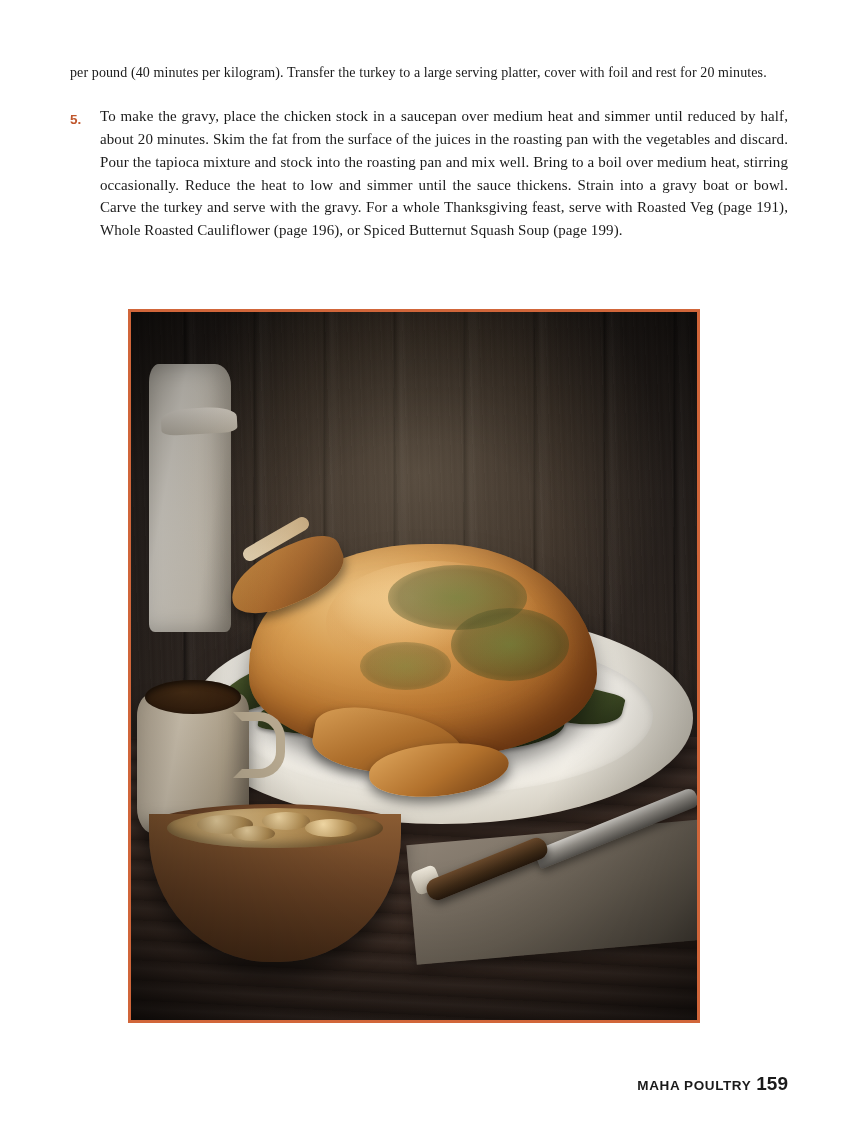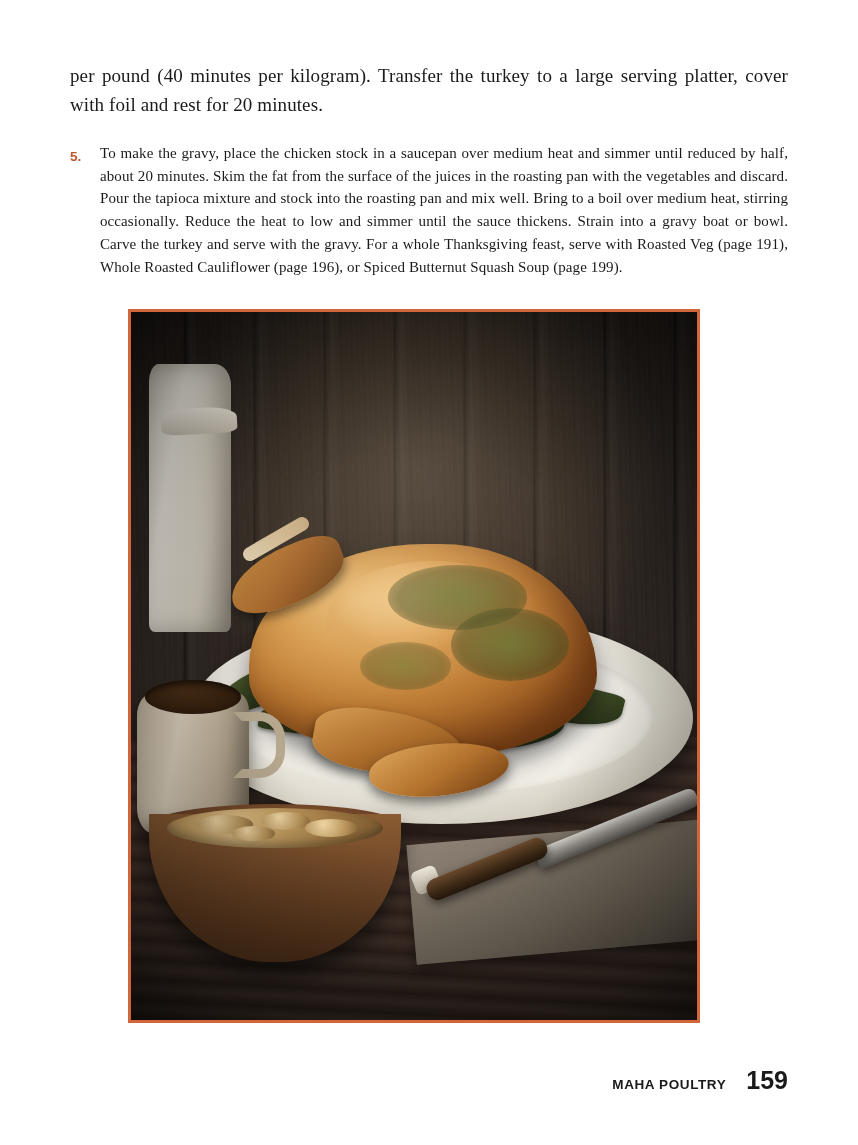--- a/index.html
+++ b/index.html
@@ -23,21 +23,21 @@
 
   
   .body-text {
     position: absolute;
     left: 70px;
     top: 62px;
     width: 718px;
   }
 
   .para-continued {
-    font-size: 19px;
+    font-size: 14px;
     line-height: 1.52;
     text-align: justify;
     margin: 0 0 22px 0;
     letter-spacing: 0.1px;
   }
 
   .step {
     display: flex;
     align-items: flex-start;
   }
@@ -406,33 +406,33 @@
     border-radius: 6px;
   }
 
   
   .footer {
     position: absolute;
     right: 70px;
     bottom: 50px;
     display: flex;
     align-items: baseline;
-    gap: 20px;
+    gap: 5px;
   }
   .footer-label {
     font-family: "Liberation Sans", sans-serif;
     font-weight: bold;
     font-size: 13.5px;
     letter-spacing: 0.6px;
     color: #1a1a1a;
   }
   .footer-page {
     font-family: "Liberation Sans", sans-serif;
     font-weight: bold;
-    font-size: 25px;
+    font-size: 19px;
     color: #1a1a1a;
   }
 </style>
 </head>
 <body>
 
 <div class="page">
 
   <div class="body-text">
 

